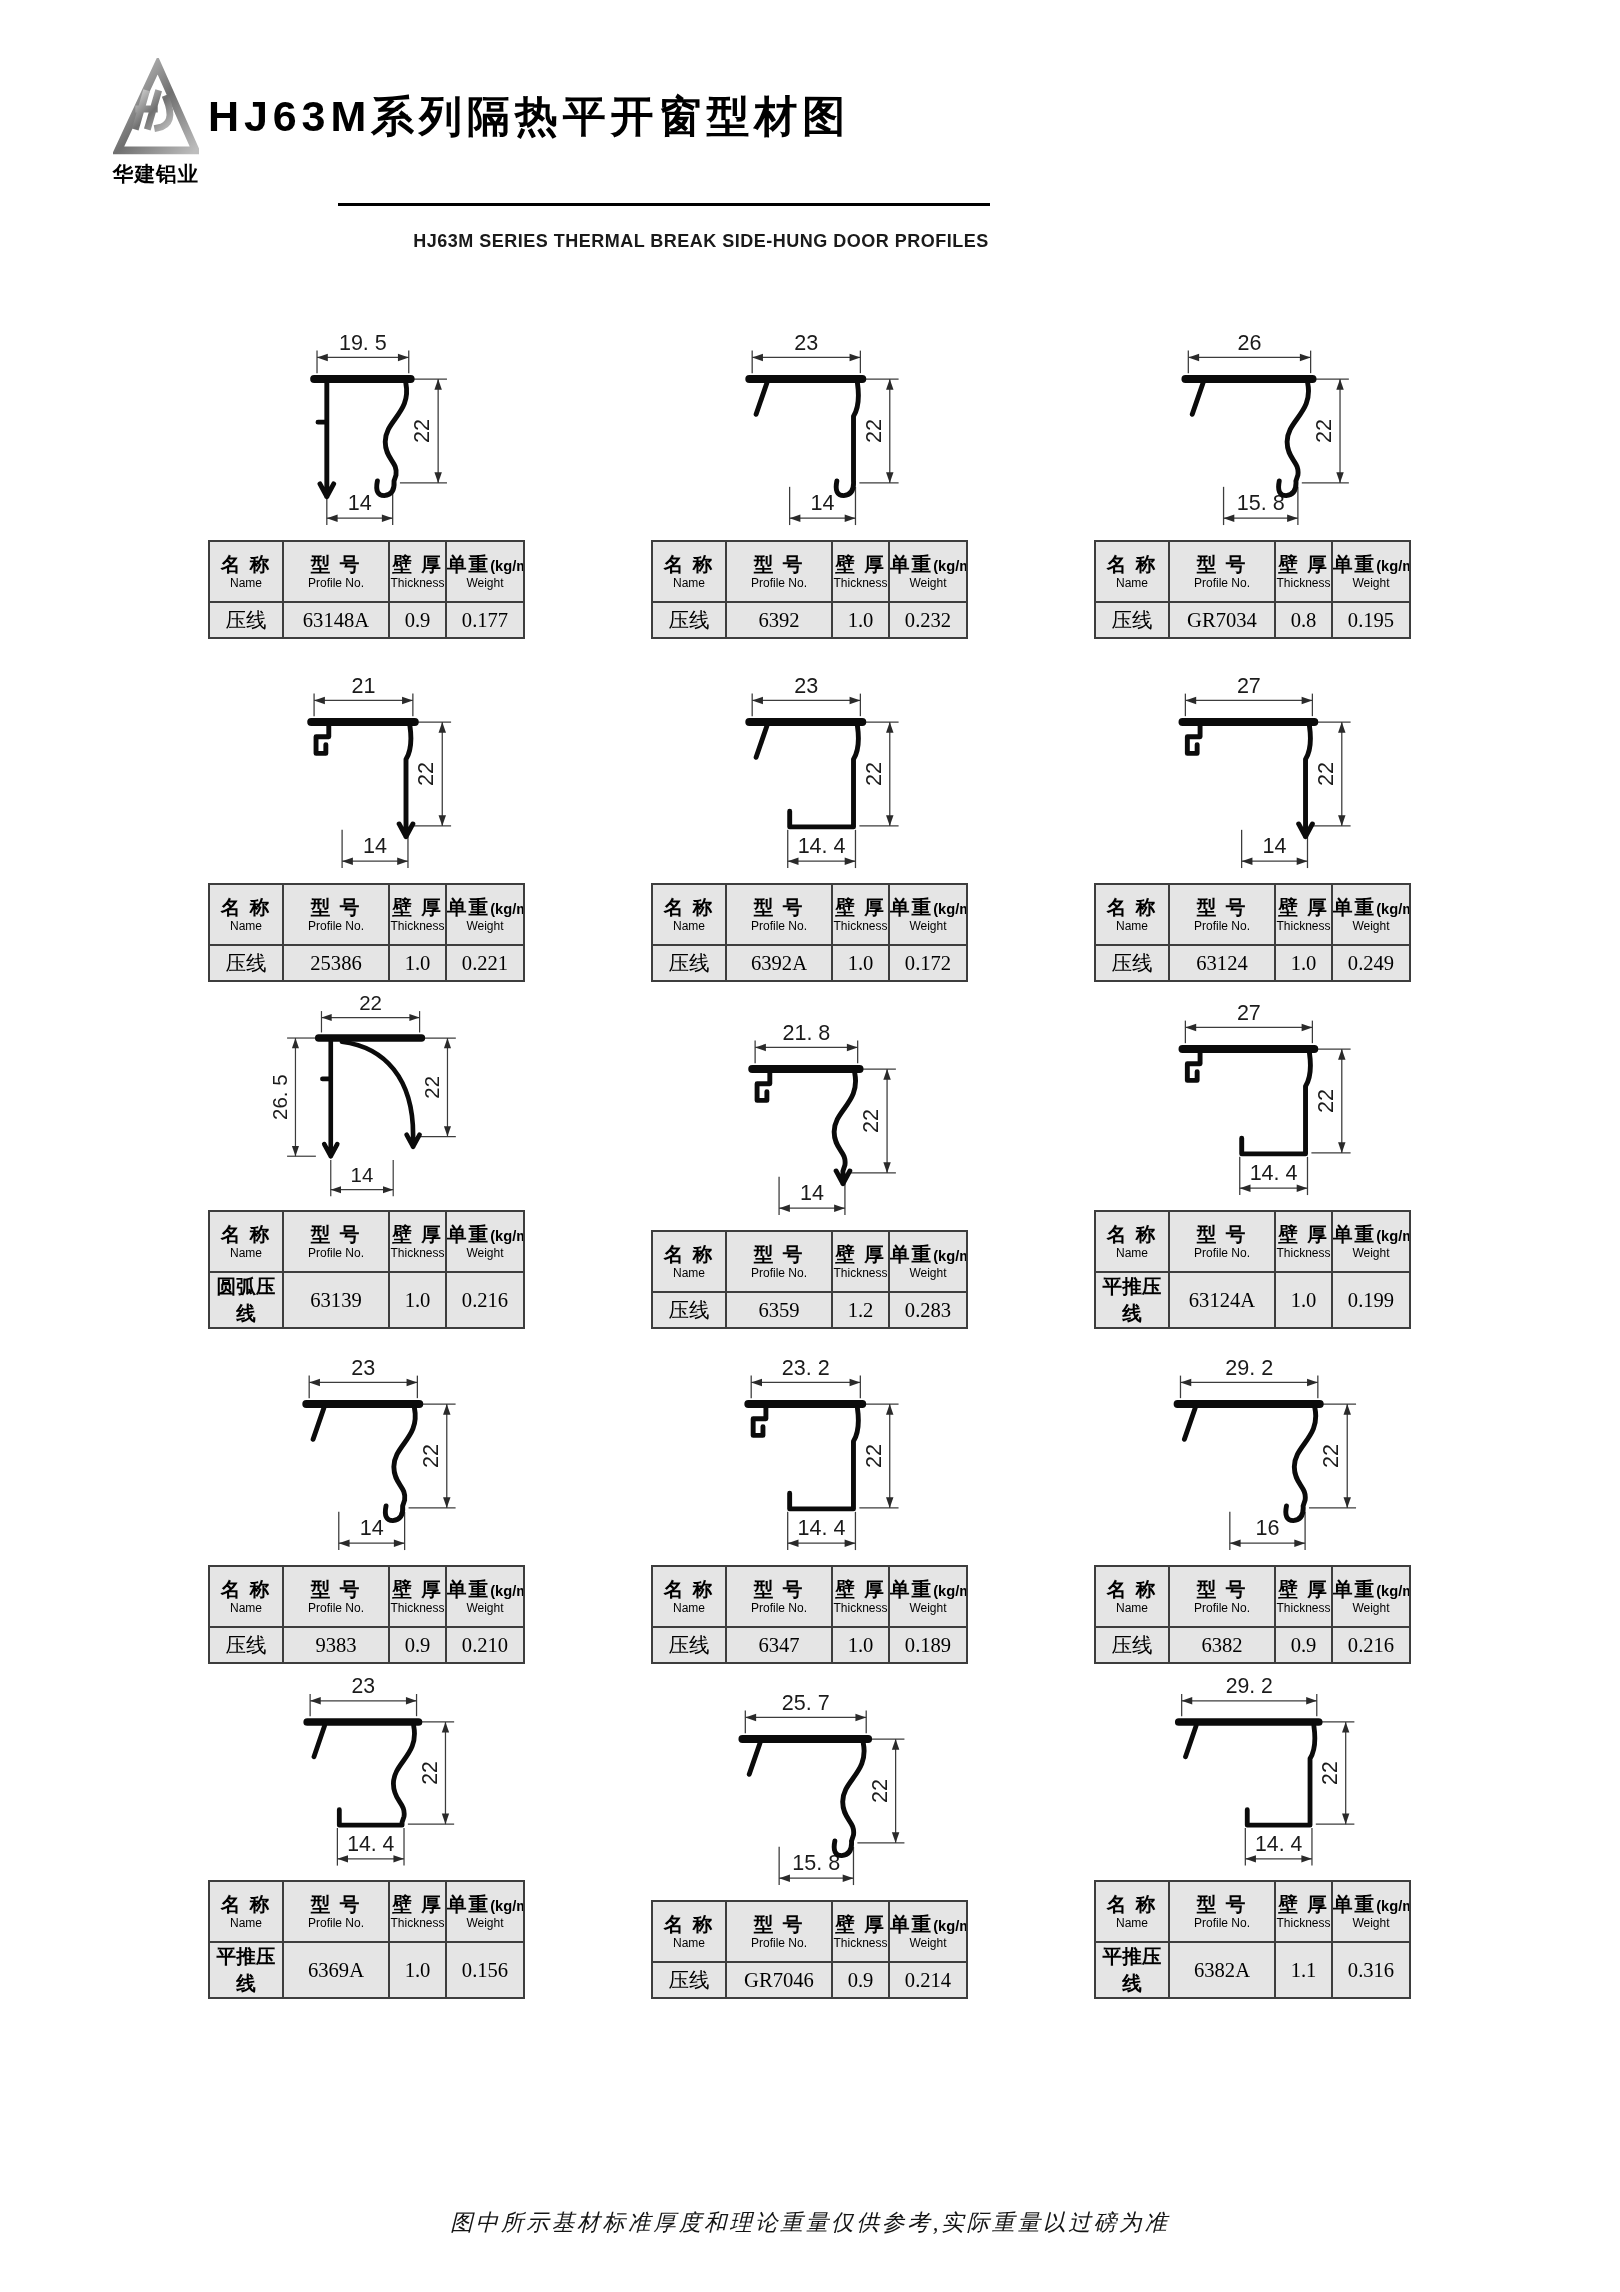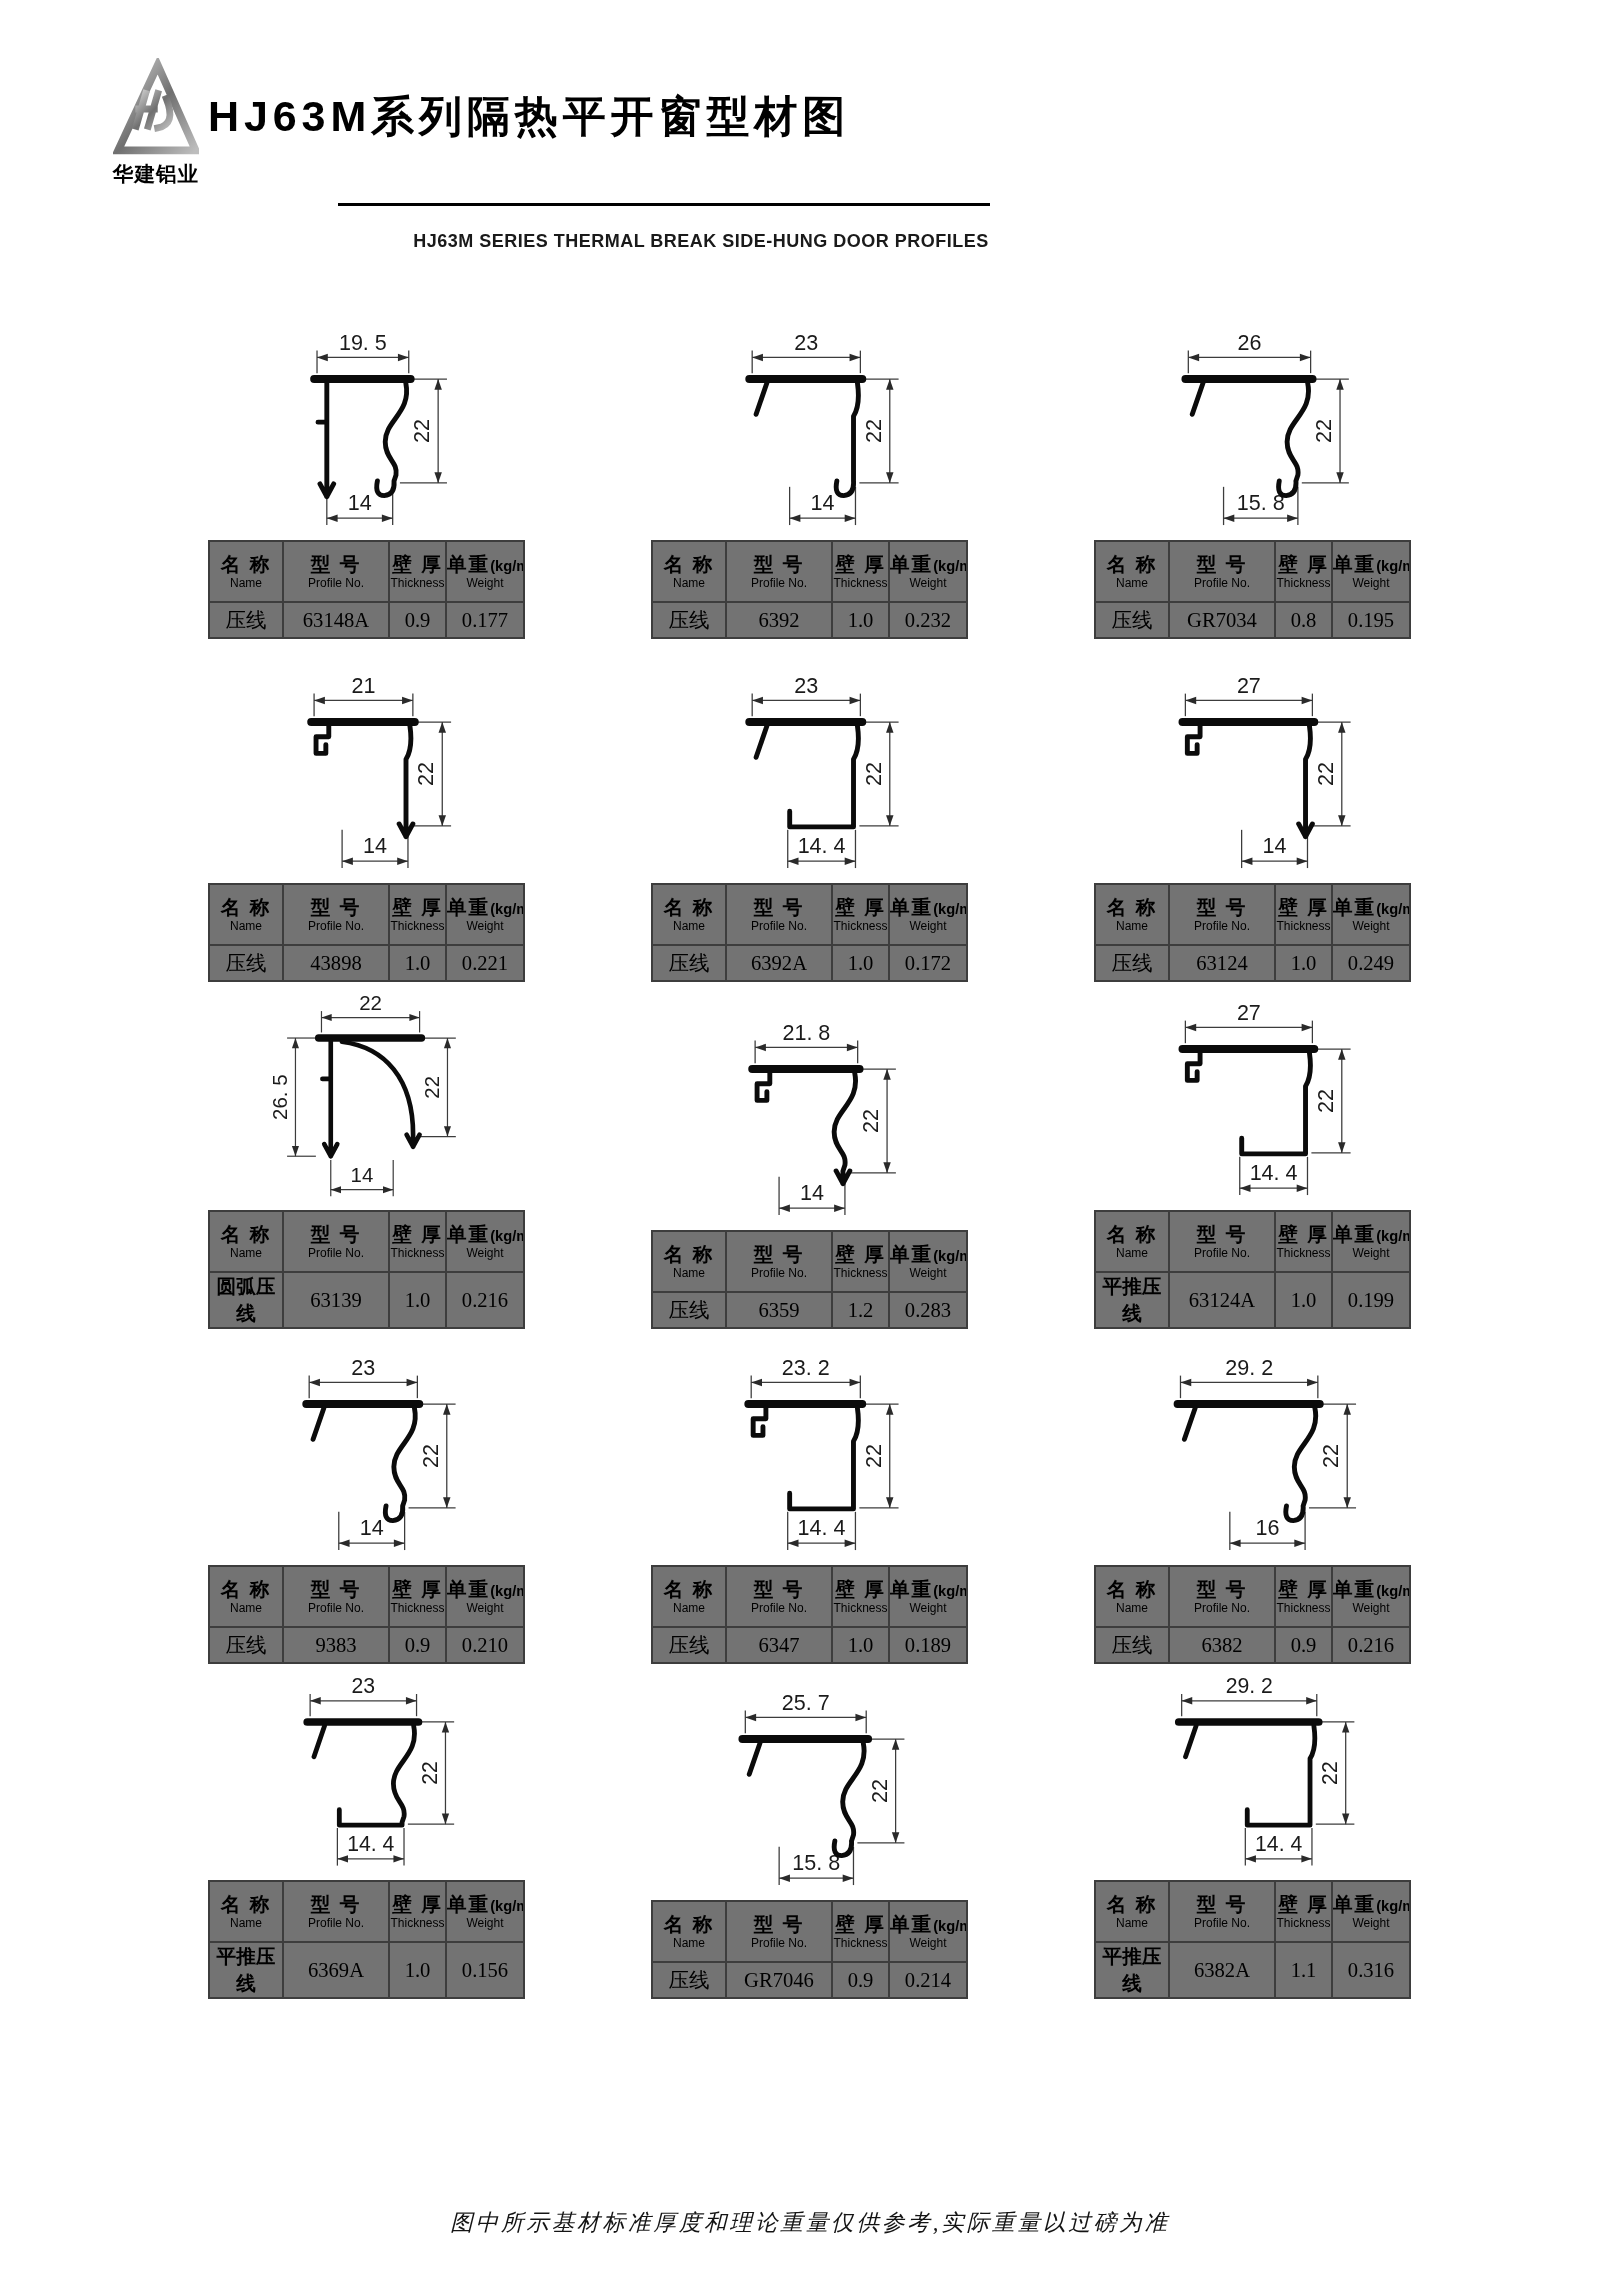--- a/index.html
+++ b/index.html
@@ -11,21 +11,21 @@
   .title{position:absolute;left:208px;top:88px;font-size:43px;font-weight:bold;
          letter-spacing:4.9px;white-space:nowrap;}
   .title-rule{position:absolute;left:338px;top:203px;width:652px;height:2.9px;background:#000;}
   .subtitle{position:absolute;left:701px;top:231px;transform:translateX(-50%);
             font-size:18px;font-weight:bold;letter-spacing:0.5px;color:#1a1a1a;white-space:nowrap;}
   .grid{position:absolute;left:145px;top:314px;width:1329px;display:grid;
         grid-template-columns:1fr 1fr 1fr;
         grid-template-rows:329px 343px 347px 335px 335px;}
   .cell{display:flex;flex-direction:column;align-items:center;justify-content:flex-end;padding-bottom:3.9px;}
   svg.drawing{display:block;margin-bottom:3.9px;}
-  table.spec{border-collapse:collapse;table-layout:fixed;width:316px;background:#737373;padding-left:12px;}
+  table.spec{border-collapse:collapse;table-layout:fixed;width:316px;background:#e5e5e5;padding-left:12px;}
   .spec td{border:2px solid #3d3d3d;text-align:center;vertical-align:middle;padding:0;overflow:hidden;}
   .spec .hd td{height:59px;}
   .spec .cn{font-size:19.6px;font-weight:bold;letter-spacing:2px;line-height:1.2;white-space:nowrap;}
   .spec .cn .unit{font-size:14.7px;letter-spacing:0;}
   .spec .en{font-size:12px;line-height:1.1;letter-spacing:0;white-space:nowrap;}
   .spec .vals td{height:34px;font-family:"Liberation Serif","DejaVu Serif",serif;font-size:20.6px;}
   .spec .vals td.b{font-weight:bold;font-family:"Liberation Sans",sans-serif;font-size:19.6px;letter-spacing:0;}
   .footer{position:absolute;top:2207px;left:0;width:100%;text-align:center;
           font-family:"Liberation Serif","DejaVu Serif",serif;font-style:italic;
           font-size:22.5px;letter-spacing:2.9px;color:#141414;}
@@ -305,21 +305,21 @@
               <div class="cn">壁 厚</div>
               <div class="en">Thickness</div>
             </td>
           <td>
               <div class="cn"><span class="wlabel">单重</span><span class="unit">(kg/m)</span></div>
               <div class="en">Weight</div>
             </td>
         </tr>
         <tr class="vals">
           <td>压线</td>
-          <td>43898</td>
+          <td>25386</td>
           <td>1.0</td>
           <td>0.221</td>
         </tr>
       </tbody>
     </table>
   </div>
 
   <div class="cell">
     <svg class="drawing" width="294" height="212" viewBox="0 0 300 216">
         <g stroke="#3c3c3c" stroke-width="1.3" fill="none">

